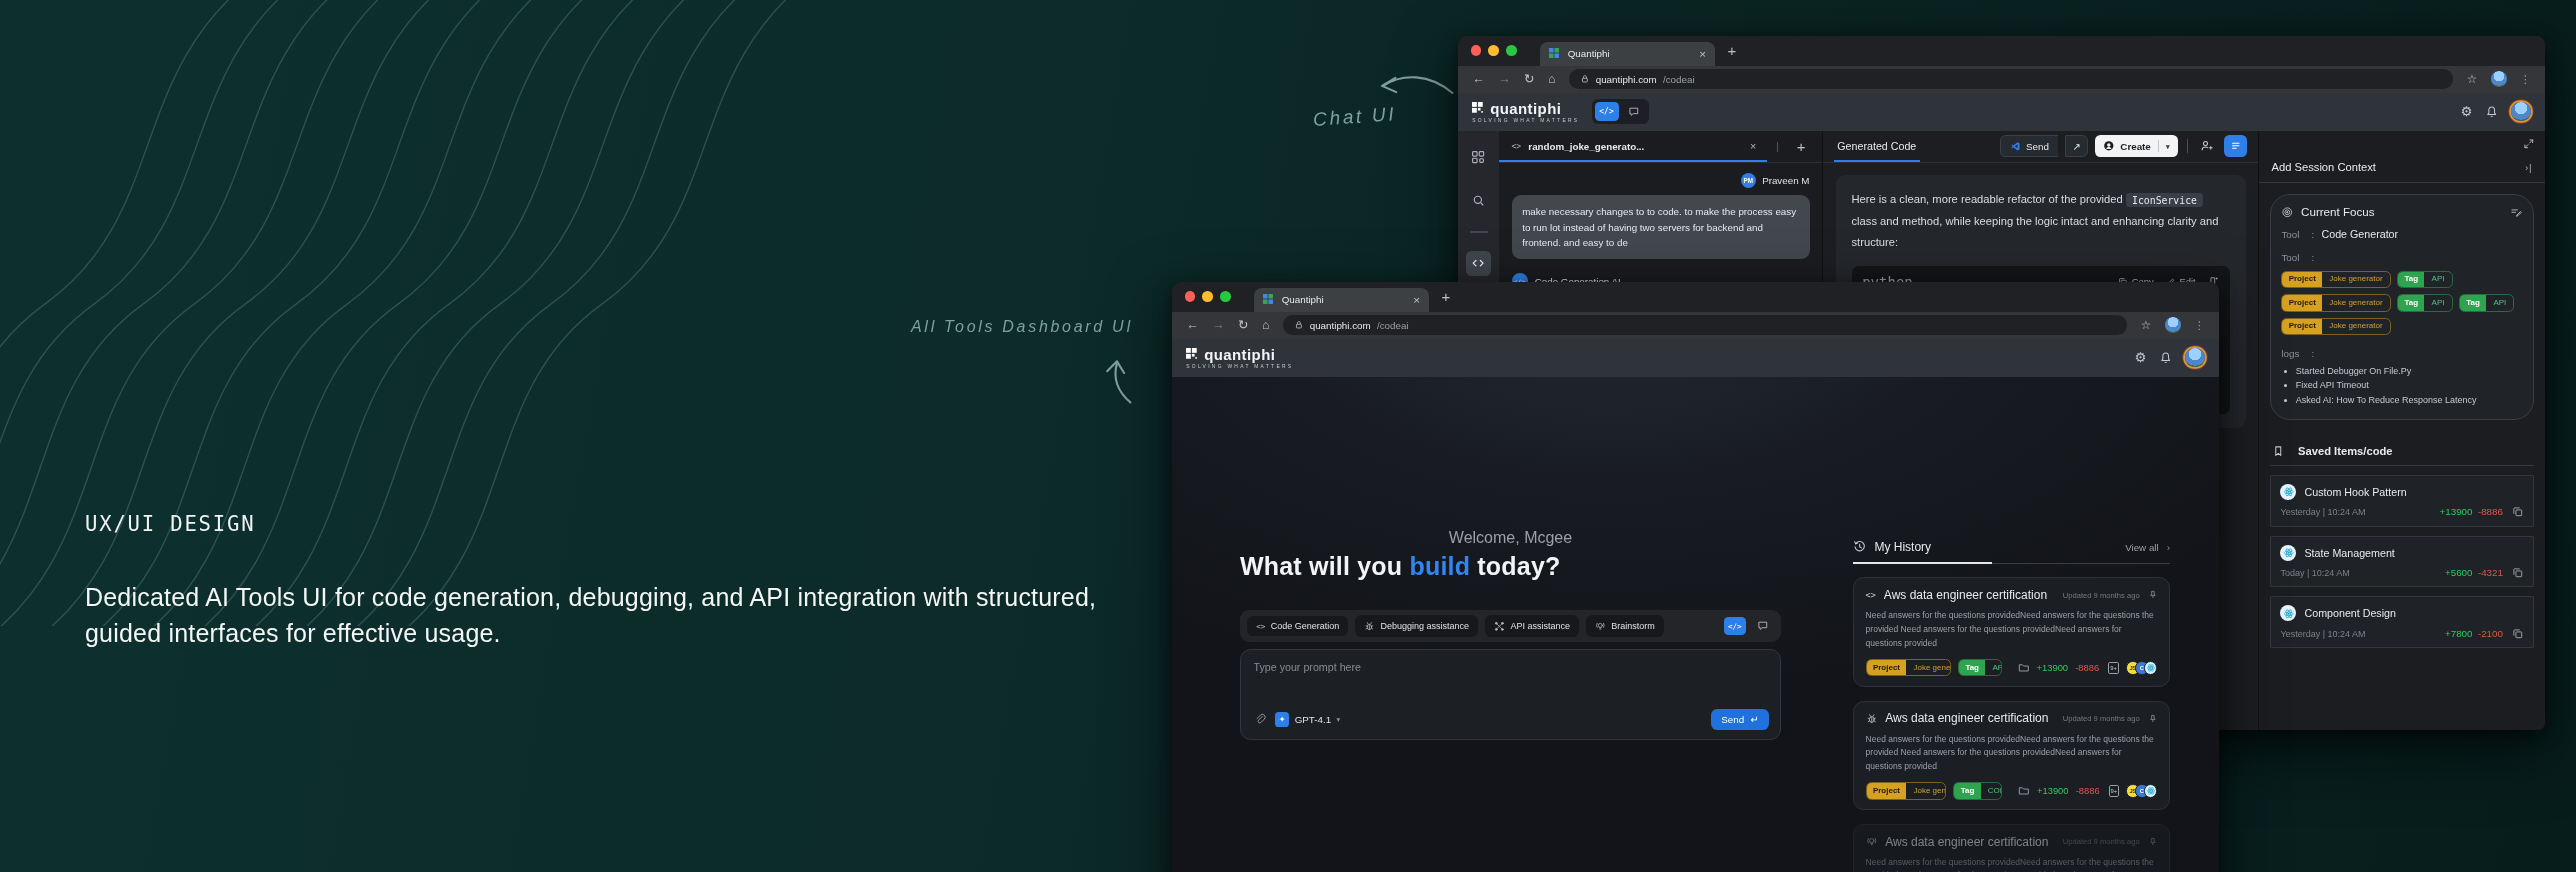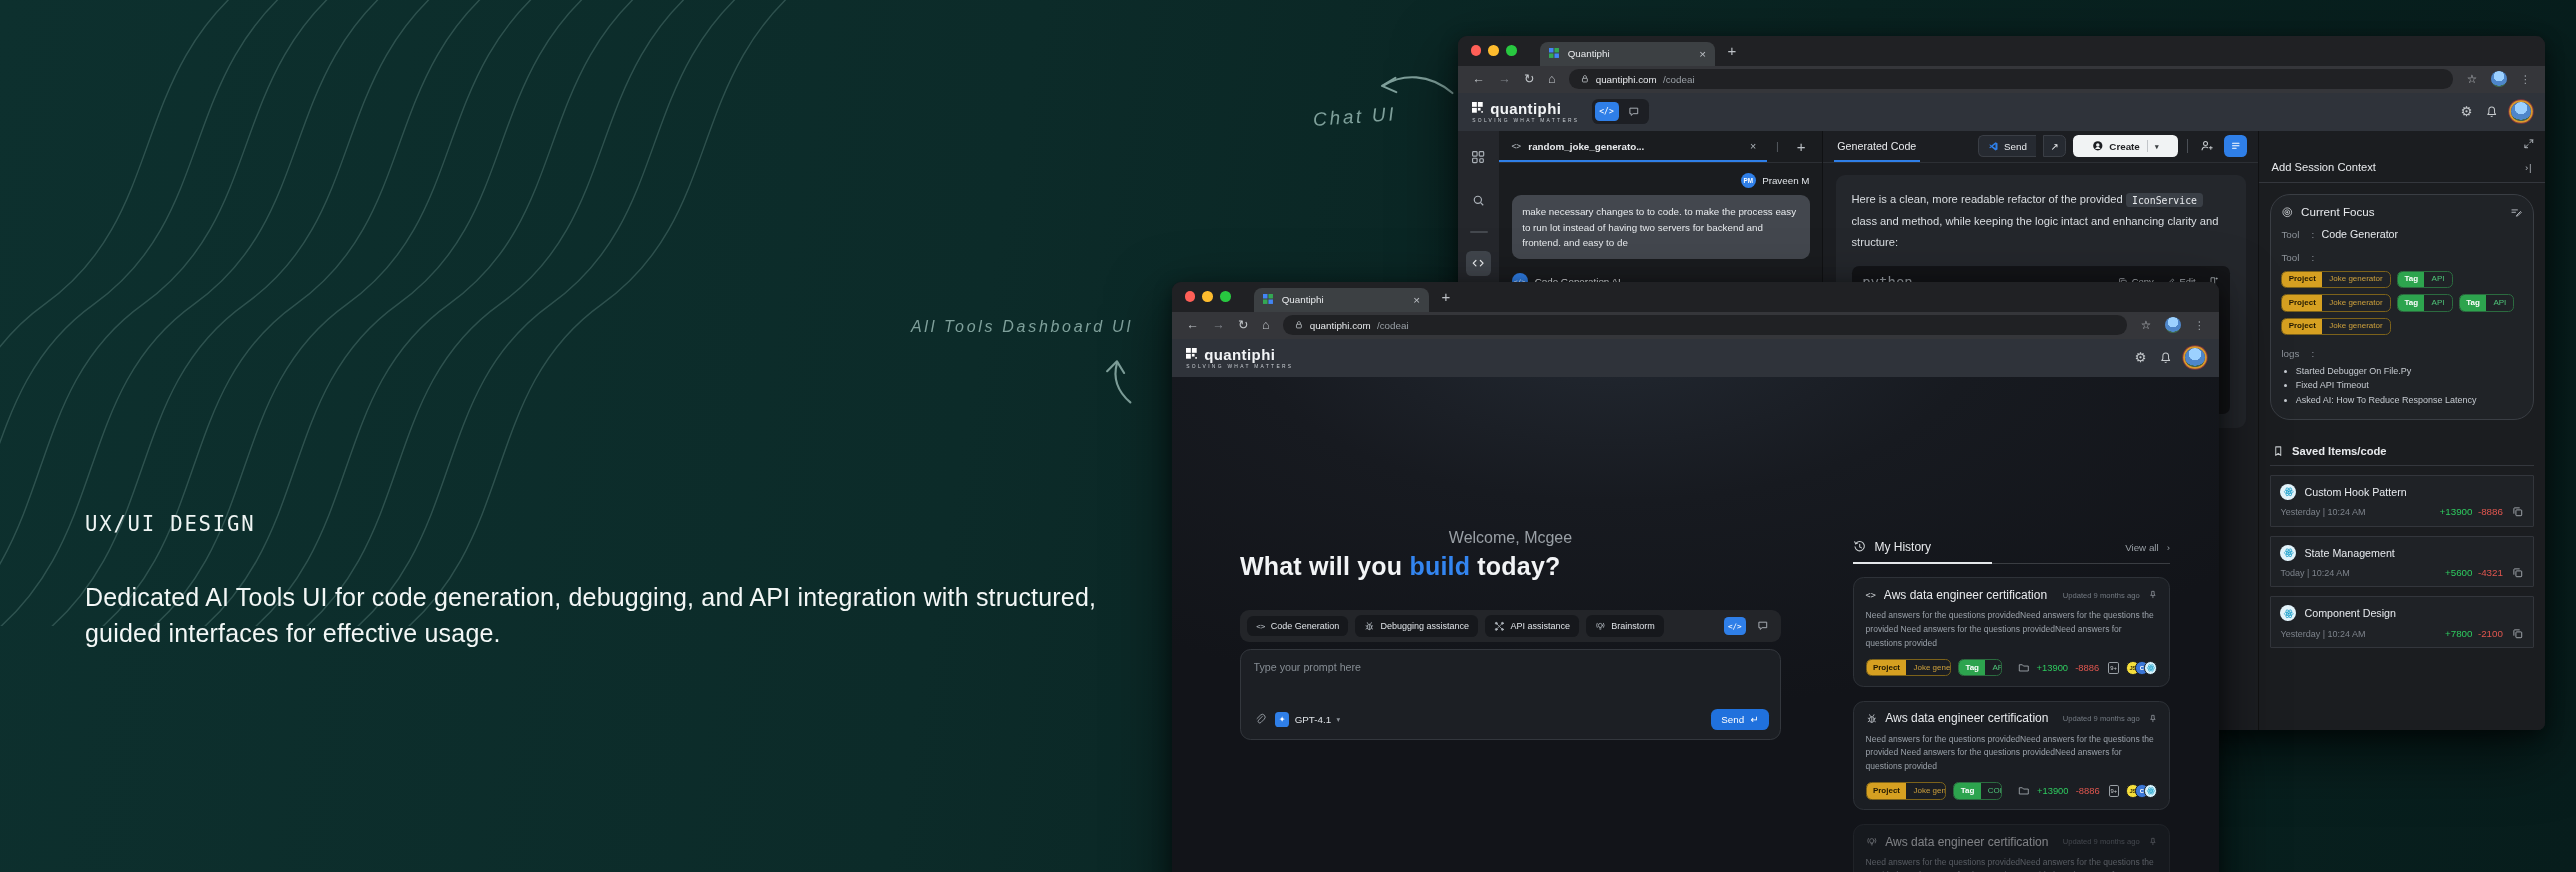--- a/index.html
+++ b/index.html
@@ -99,21 +99,21 @@
   .ai-bubble { background:#26292e; border-radius:9px; padding:14.3px 12.5px; font-size:11.2px; color:#ced3d8; line-height:1.6; height:152px; }
 
   .gen-pane { flex:1; background:#1c1e22; display:flex; flex-direction:column; border-right:1.8px solid #101113; min-width:0; }
   .gen-strip { padding:0 10.7px; gap:7.2px; }
   .gen-tab { font-size:10.7px; color:#e8eaed; position:relative; height:100%; display:flex; align-items:center; padding:0 3.6px; }
   .gen-tab::after { content:""; position:absolute; left:0; right:0; bottom:-0.9px; height:2.7px; background:#2f7fe8; }
   .gbtn { height:21.5px; display:flex; align-items:center; gap:5.4px; font-size:9.8px; border-radius:5.4px; }
   .gbtn.dark { background:#262a31; border:0.9px solid #3a3e45; color:#e8eaed; padding:0 9px; }
   .gbtn.dark.grp-l { border-radius:5.4px 0 0 5.4px; border-right:none; }
   .gbtn.dark.grp-r { border-radius:0 5.4px 5.4px 0; width:23px; justify-content:center; padding:0; }
-  .gbtn.white { background:#f1f3f4; color:#202124; padding:0 19px; font-weight:700; }
+  .gbtn.white { background:#f1f3f4; color:#202124; padding:0 8px; font-weight:700; }
   .gbtn.white .vdiv { width:0.9px; height:11.6px; background:#c2c5c9; margin:0 1.8px; }
   .gbtn.white .chv { font-size:7.2px; color:#3c4043; }
   .gbtn.ghost { color:#c6cacd; padding:0 3.6px; }
   .gbtn.bluebox { width:23px; justify-content:center; background:#2f7fe8; color:#fff; }
   .gdiv { width:0.9px; height:14.3px; background:#4a4e55; margin:0 1.8px; }
   .gen-card { margin:12.5px; background:#24272c; border-radius:9px; padding:14.3px 16px; }
   .gen-card p { font-size:11.2px; color:#dadee2; line-height:1.9; }
   .gen-card code { font-family:"DejaVu Sans Mono",monospace; font-size:9.8px; background:#3a3f46; color:#e8eaed;
     border-radius:3.6px; padding:1.8px 6.3px; }
   .code-blk { margin-top:12.5px; background:#141518; border-radius:7.2px; overflow:hidden; }
@@ -142,21 +142,21 @@
   .logs-ul { margin:7.2px 0 0 14.3px; }
   .logs-ul li { font-size:9px; color:#c6cbd1; margin-top:4.5px; }
 
   .tag { display:inline-flex; align-items:center; border:0.9px solid; border-radius:5.4px; overflow:hidden; font-size:8px; white-space:nowrap; line-height:1; }
   .tag b { padding:3.6px 6.3px; font-weight:700; }
   .tag em { padding:3.6px 7.2px; font-style:normal; }
   .tag.orange { border-color:#7c621a; } .tag.orange b { background:#d6a021; color:#221903; } .tag.orange em { color:#cda03c; }
   .tag.green { border-color:#2b6b3f; } .tag.green b { background:#2da44e; color:#fff; } .tag.green em { color:#4fc579; }
 
   .saved-head { display:flex; align-items:center; gap:8px; margin:14.3px 12.5px 7.2px; color:#c6cacd; }
-  .saved-head .tt { font-size:11.2px; color:#e8eaed; font-weight:700; }
+  .saved-head .tt { font-size:11.2px; color:#e8eaed; font-weight:700;margin-left:6px; }
   .saved-hr { border:none; border-top:0.9px solid #34373d; margin:0 10.7px; }
   .saved-item { margin:9px 10.7px 0; border:0.9px solid #33363c; border-radius:1px; padding:8px 9.8px; background:#1f2226; }
   .si-top { display:flex; align-items:center; gap:8px; }
   .si-av { width:16px; height:16px; border-radius:50%; background:#e3f4fb; display:flex; align-items:center; justify-content:center; flex:none; }
   .si-top .nm { font-size:10.7px; color:#e7eaee; }
   .si-bot { display:flex; align-items:center; margin-top:6.3px; gap:5.4px; }
   .si-bot .tm { font-size:9px; color:#7d838b; flex:1; }
   .add { font-size:9.8px; color:#2ecb5f; }
   .rem { font-size:9.8px; color:#e0564f; }
   .cp { color:#aeb4ba; margin-left:3.6px; }

